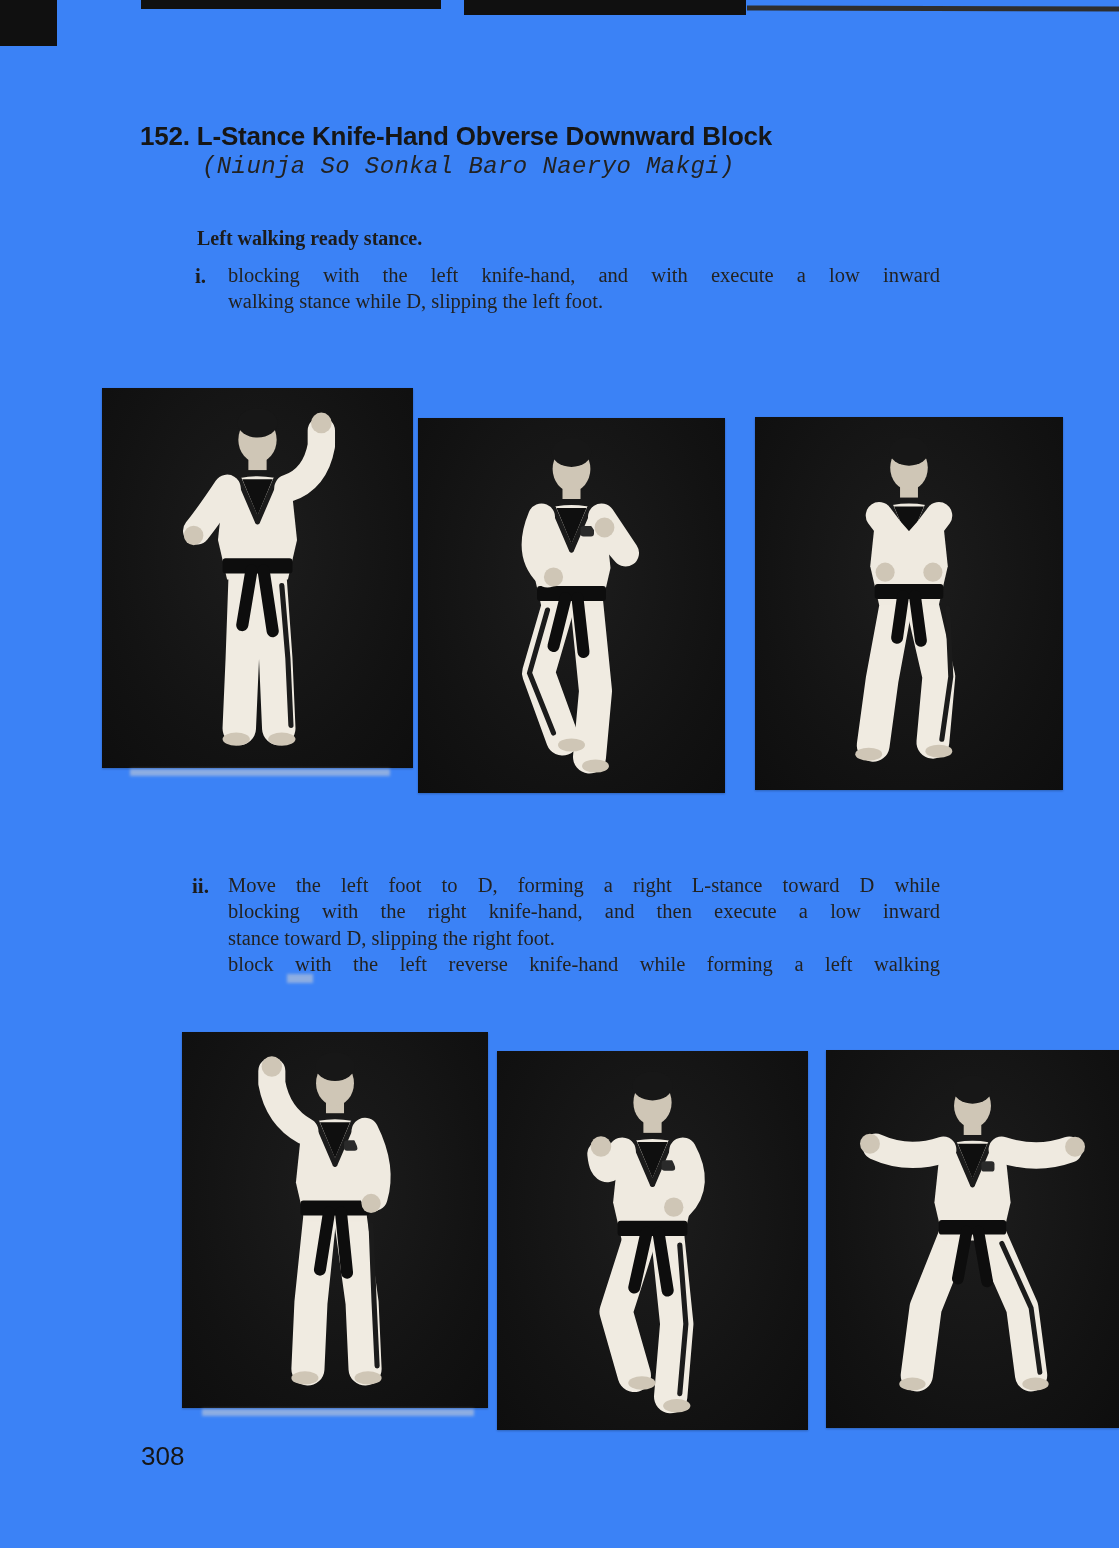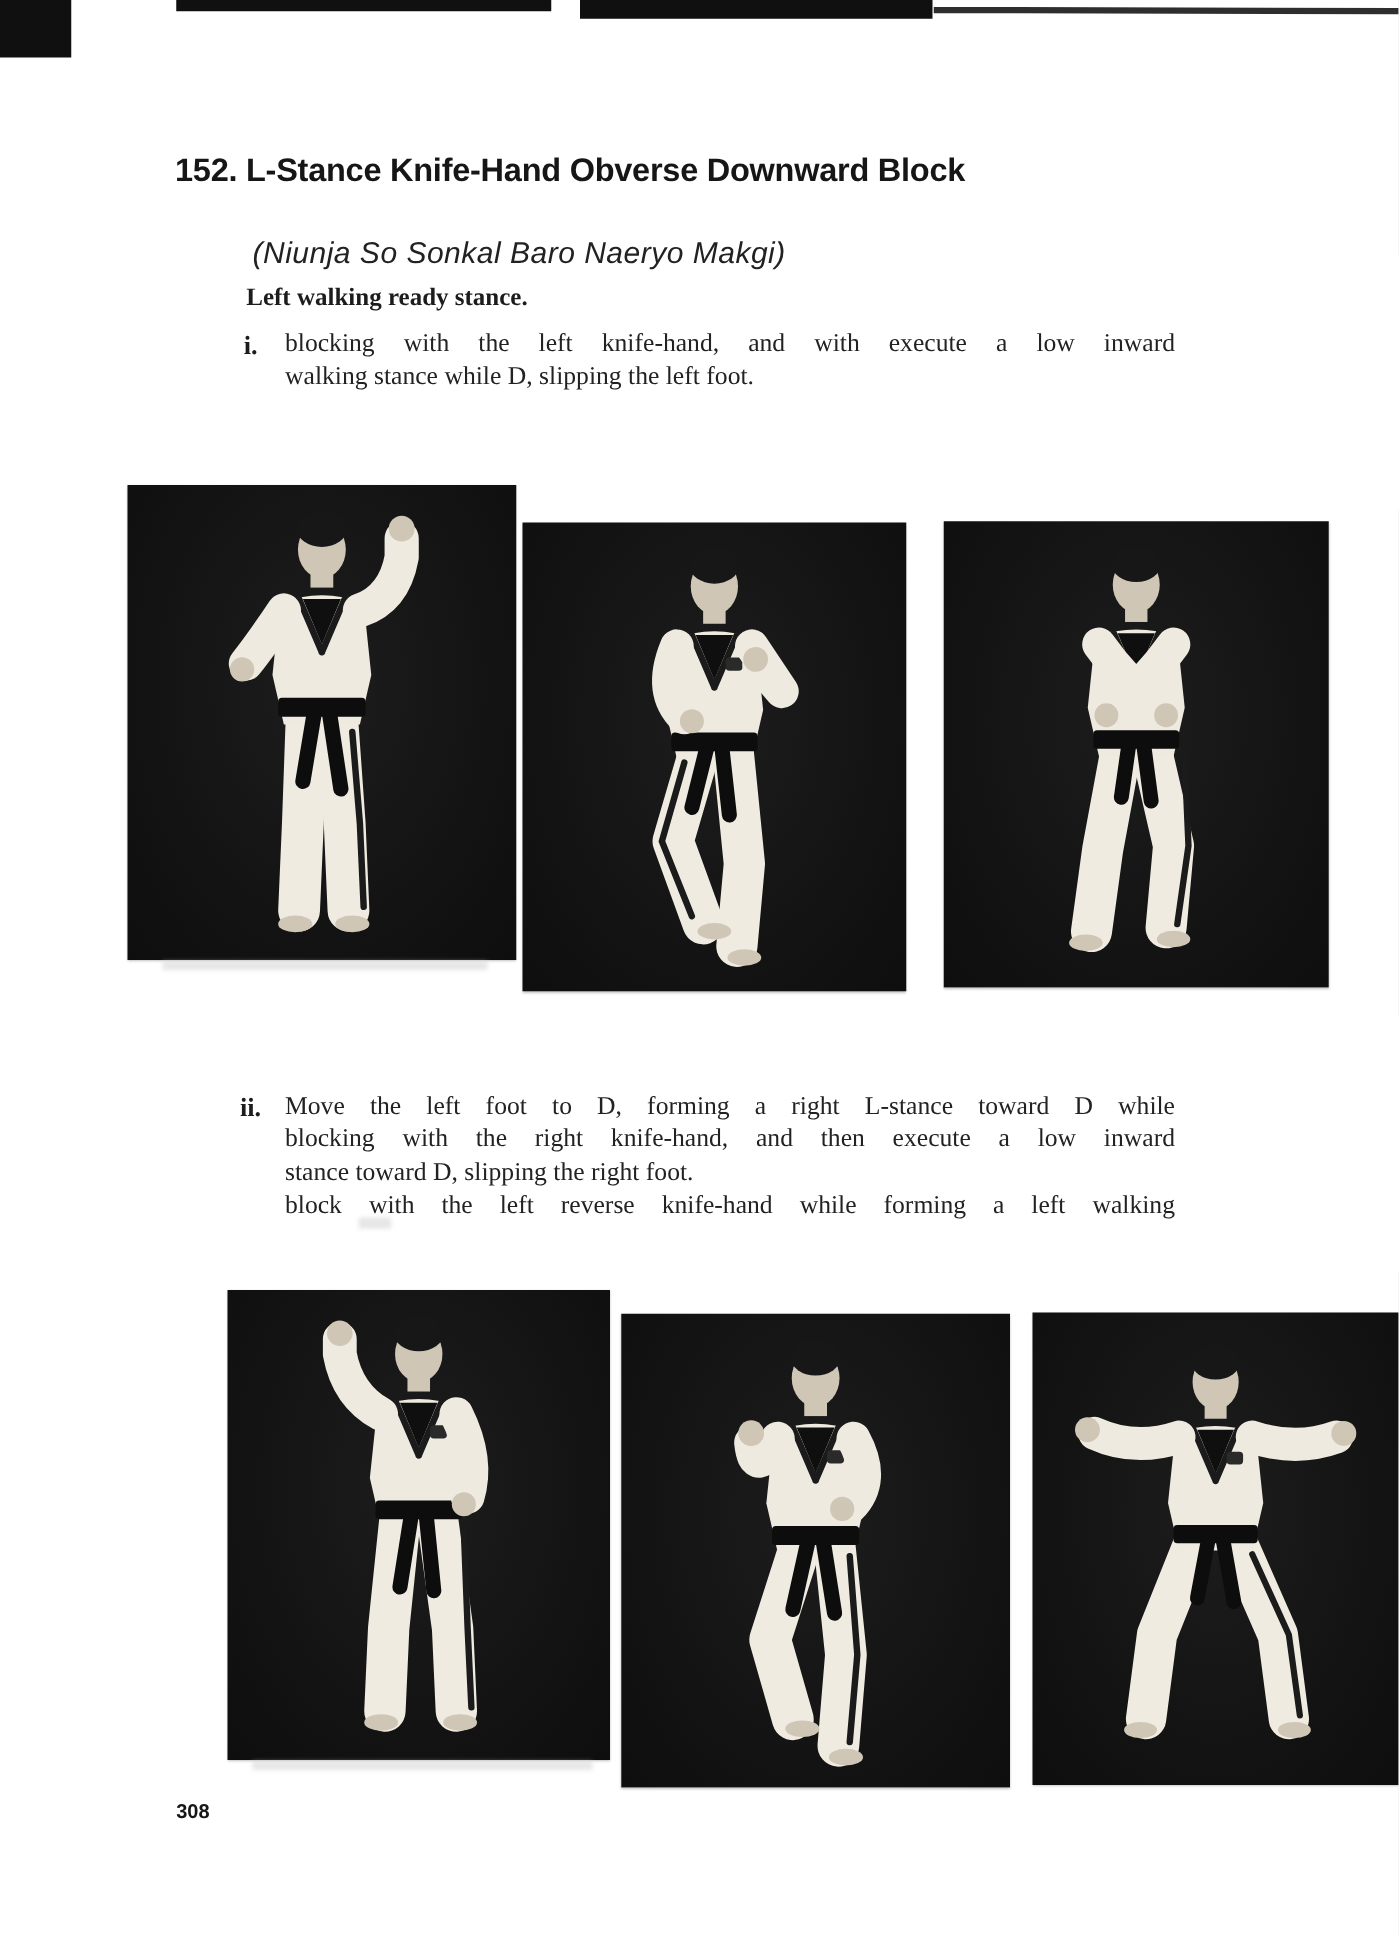--- a/index.html
+++ b/index.html
@@ -1,30 +1,30 @@
 <!DOCTYPE html>
 <html><head>
 <meta charset="utf-8">
 <style>
   html,body{margin:0;padding:0;background:#e9e9e9;}
   .page{
     position:relative;width:1119px;height:1548px;margin:0 auto;
-    background:#ffffff;overflow:hidden;
+    background:#3b82f6;overflow:hidden;
     font-family:"Liberation Serif",serif;color:#1c1c1c;
   }
   .abs{position:absolute;}
   
   .sec-title{
     font-family:"Liberation Sans",sans-serif;font-weight:700;
     font-size:26px;letter-spacing:-0.2px;white-space:nowrap;color:#161616;
   }
   .sec-title .num{margin-right:7px;}
   .korean{
-    font-family:Liberation Sans, sans-serif;font-style:italic;font-weight:500;
-    font-size:24px;letter-spacing:0.4px;white-space:nowrap;color:#222;margin-top:36px;
+    font-family:Liberation Mono, monospace;font-style:italic;font-weight:500;
+    font-size:24px;letter-spacing:0.4px;white-space:nowrap;color:#222;
   }
   .subsec{font-weight:700;font-size:23px;white-space:nowrap;}
   .subsec .letter{margin-right:13px;}
   .stance{font-weight:700;font-size:20px;white-space:nowrap;}
   .marker{font-weight:700;font-size:21px;}
   .step-body{width:712px;font-size:20.5px;line-height:26.3px;color:#222;}
   .step-line{text-align:justify;text-align-last:justify;height:26.3px;overflow:hidden;}
   .step-line.last{text-align-last:left;}
   
   .photo{
@@ -34,21 +34,21 @@
   .photo svg{display:block;width:100%;height:100%;}
   .limb{stroke:#efeae0;stroke-width:9;fill:none;stroke-linecap:round;stroke-linejoin:round;}
   .leg{stroke:#f0ebe1;stroke-width:11;fill:none;stroke-linecap:round;stroke-linejoin:round;}
   .trim{stroke:#1b1b1b;stroke-width:1.7;fill:none;stroke-linecap:round;}
   .skin{fill:#cfc6b6;}
   .gi{fill:#efeae0;}
   .belt{fill:#0d0d0d;}
   .tail{stroke:#0d0d0d;stroke-width:4;fill:none;stroke-linecap:round;}
   .hair{fill:#171717;}
   
-  .pagenum{font-family:"Liberation Sans",sans-serif;font-weight:700;font-size:16px;color:#161616;}
+  .pagenum{font-family:"Liberation Sans",sans-serif;font-weight:400;font-size:26px;color:#161616;}
   
   .artifact{background:#101010;}
   .smudge{background:#d2d2d2;opacity:.55;filter:blur(1.5px);}
 </style>
 </head>
 <body>
 
 <div class="page">
 
   <div class="abs artifact" style="left:0;top:0;width:57px;height:46px;"></div>

